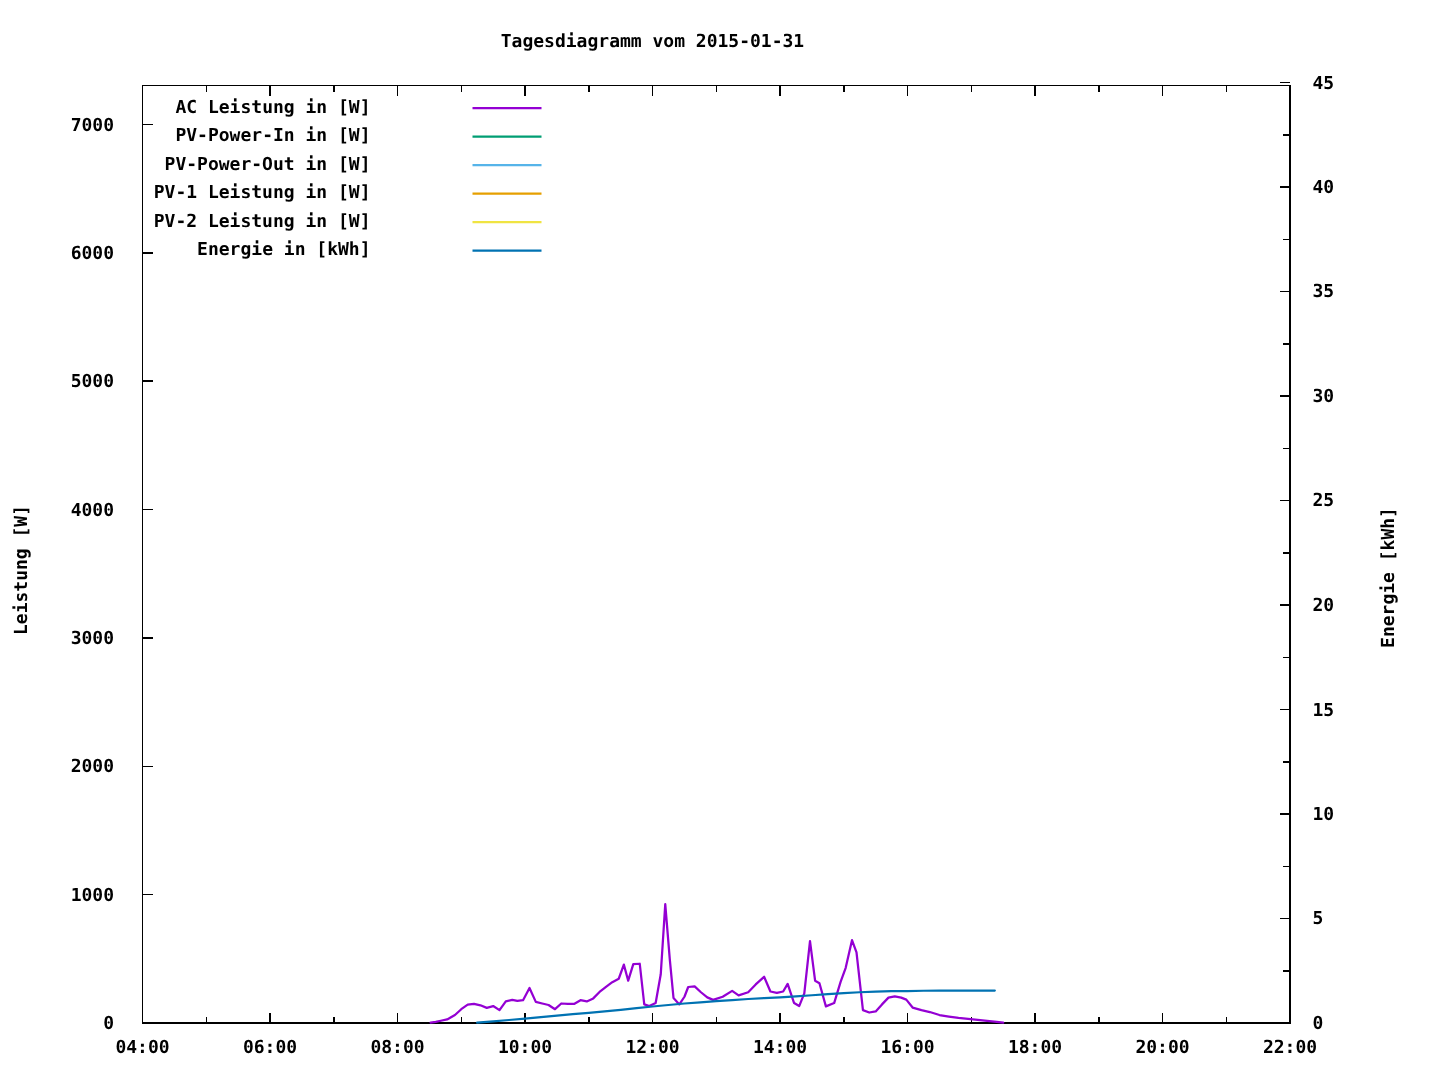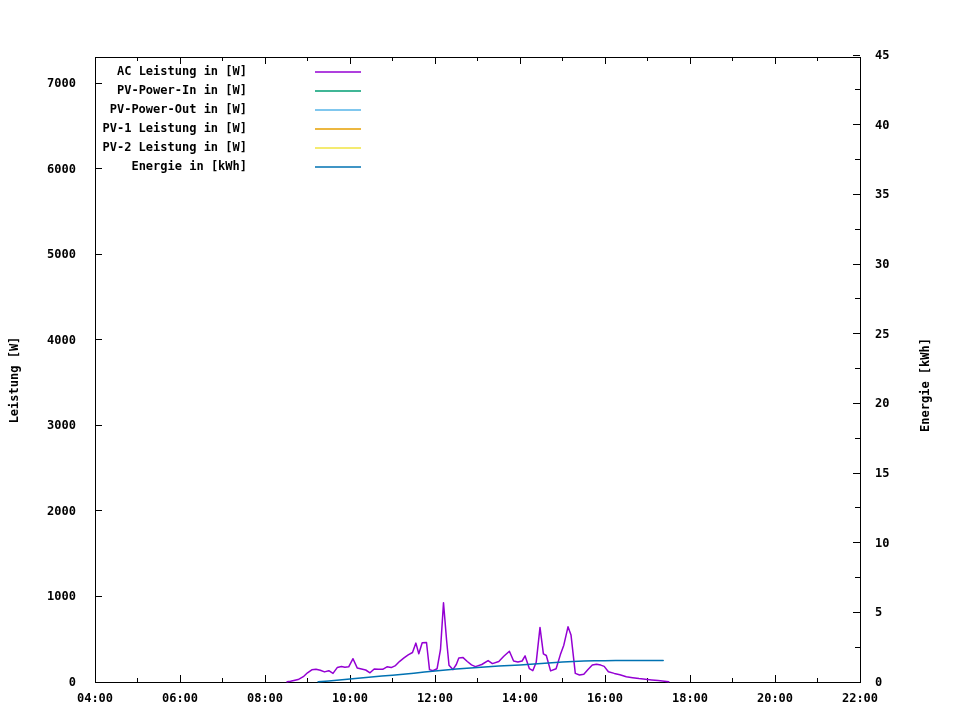--- a/index.html
+++ b/index.html
@@ -120,15 +120,16 @@
       <line x1="315" y1="110" x2="361" y2="110" stroke="#56b4e9" stroke-width="1.5"></line>
       <text x="247" y="132" text-anchor="end">PV-1 Leistung in [W]</text>
       <line x1="315" y1="129" x2="361" y2="129" stroke="#e69f00" stroke-width="1.5"></line>
       <text x="247" y="151" text-anchor="end">PV-2 Leistung in [W]</text>
       <line x1="315" y1="148" x2="361" y2="148" stroke="#f0e442" stroke-width="1.5"></line>
       <text x="247" y="170" text-anchor="end">Energie in [kWh]</text>
       <line x1="315" y1="167" x2="361" y2="167" stroke="#0072b2" stroke-width="1.5"></line>
       <polyline points="287.1,681.8 290.5,681.3 293.9,680.5 298.1,679.6 303.3,676.7 307.5,672.8 311.8,669.8 316.0,669.2 320.3,670.2 324.5,671.9 328.8,670.7 333.0,673.4 337.2,667.6 341.5,666.6 344.9,667.3 348.7,666.8 353.0,658.7 357.2,667.9 361.5,669.0 365.7,670.0 370.0,672.8 374.2,669.0 378.5,669.2 382.7,669.3 387.0,666.8 391.2,667.6 395.5,665.6 399.7,661.3 404.0,657.9 408.2,654.8 412.5,652.5 415.9,643.1 418.8,653.8 422.2,642.8 426.5,642.5 429.5,669.6 432.9,670.7 437.1,668.7 440.5,649.5 443.5,602.8 446.5,639.2 449.0,665.3 452.9,669.6 456.3,664.5 458.8,658.0 463.1,657.6 467.3,661.5 471.5,664.9 475.4,666.6 481.8,664.5 488.1,660.6 492.4,663.6 498.8,661.5 503.8,656.3 509.4,651.2 513.6,661.0 517.9,661.9 522.1,661.0 525.1,655.9 529.4,668.7 532.8,670.7 536.2,662.3 540.0,627.4 543.4,653.8 546.3,655.5 550.6,670.9 556.1,668.7 560.4,654.6 563.8,645.2 568.0,626.8 571.0,634.9 575.3,673.4 579.5,675.0 583.8,674.3 588.0,669.6 592.3,665.1 596.5,664.2 600.8,665.1 604.2,666.4 608.4,671.7 614.3,673.4 619.9,674.7 626.3,676.7 632.6,677.7 639.0,678.6 645.4,679.3 651.8,679.9 658.1,680.6 664.5,681.2 668.8,681.7" fill="none" stroke="#9400d3" stroke-width="1.5" stroke-linejoin="round" stroke-linecap="round"></polyline>
       <polyline points="318.1,681.7 328.8,680.9 339.4,680.0 350.0,679.1 360.6,678.1 371.3,677.1 381.9,676.1 392.5,675.2 403.1,674.2 413.8,673.2 424.4,672.1 435.0,671.0 445.6,670.0 456.3,669.0 466.9,668.2 477.5,667.4 488.1,666.7 498.8,666.0 509.4,665.4 520.0,664.9 530.6,664.2 541.3,663.5 551.9,662.8 562.5,662.1 573.1,661.5 583.8,661.1 594.4,660.8 605.0,660.7 615.6,660.5 626.3,660.4 636.9,660.4 647.5,660.4 656.0,660.4 663.2,660.4" fill="none" stroke="#0072b2" stroke-width="1.5" stroke-linejoin="round" stroke-linecap="round"></polyline>
     </svg>
+  <div class="chart-title">Tagesdiagramm vom 2015-01-31</div>
   <div class="ylab ylab-left">Leistung [W]</div>
   <div class="ylab ylab-right">Energie [kWh]</div>
 </div>
 
 </body></html>

